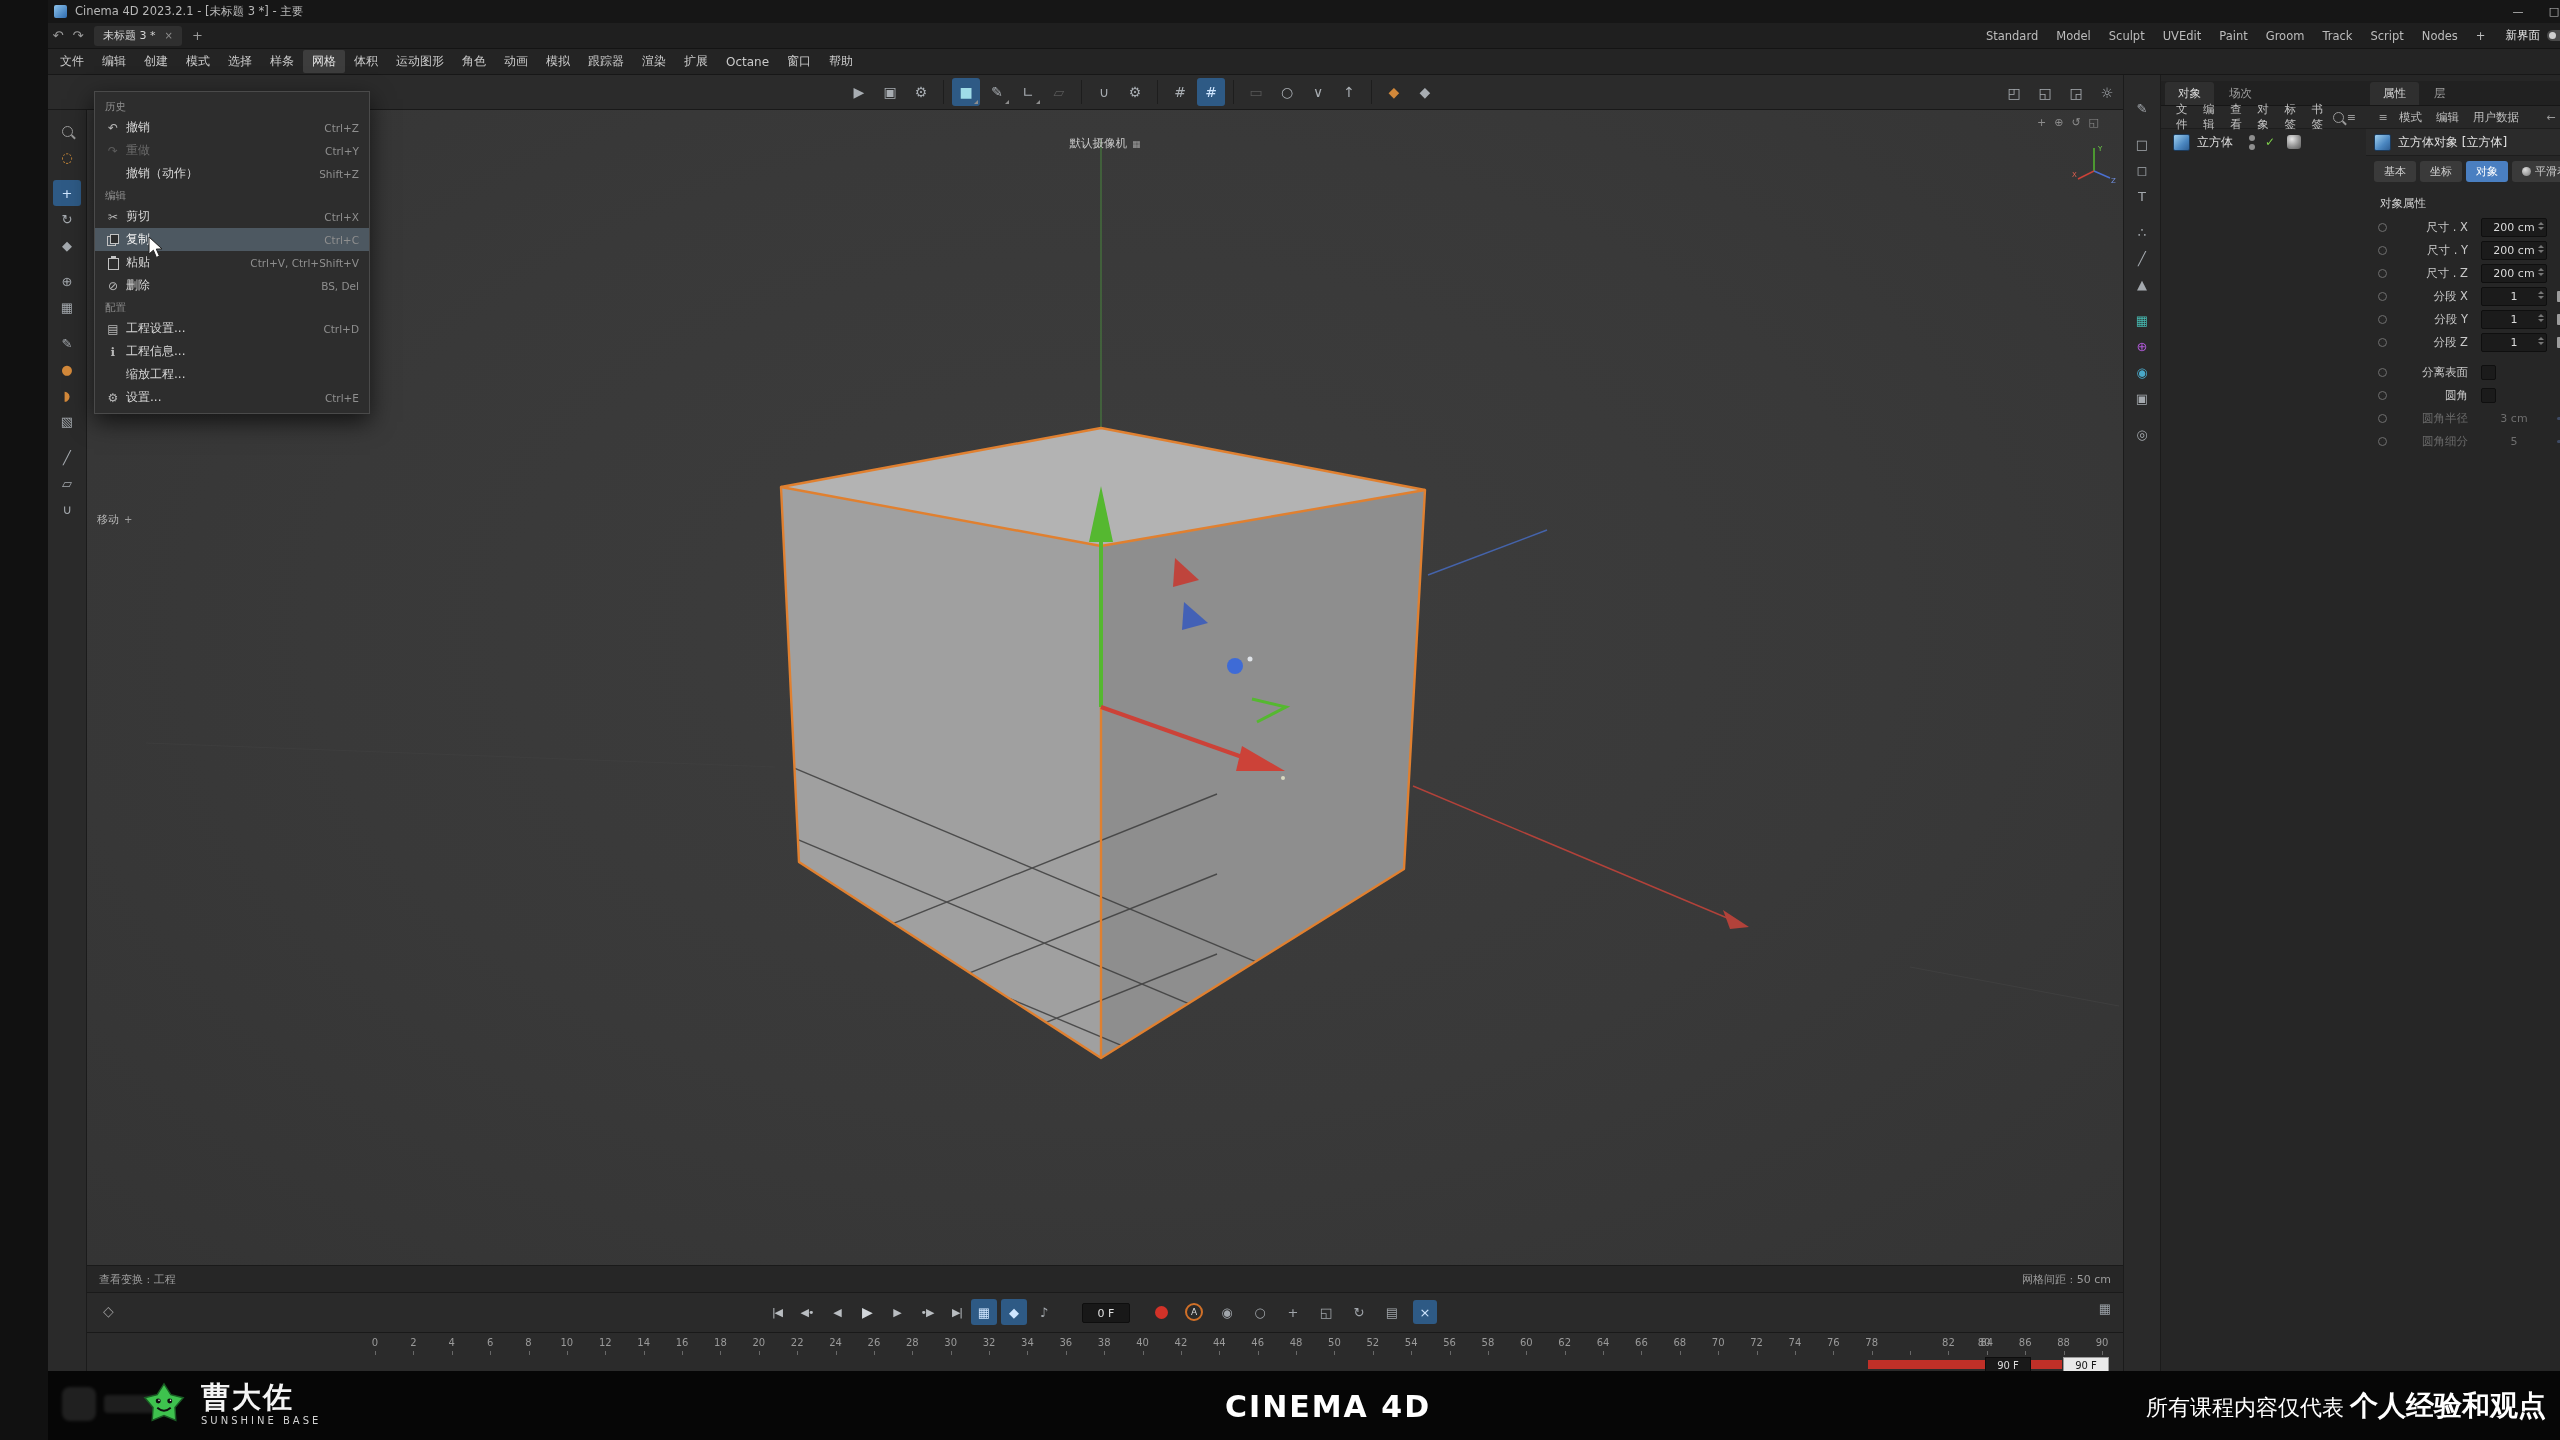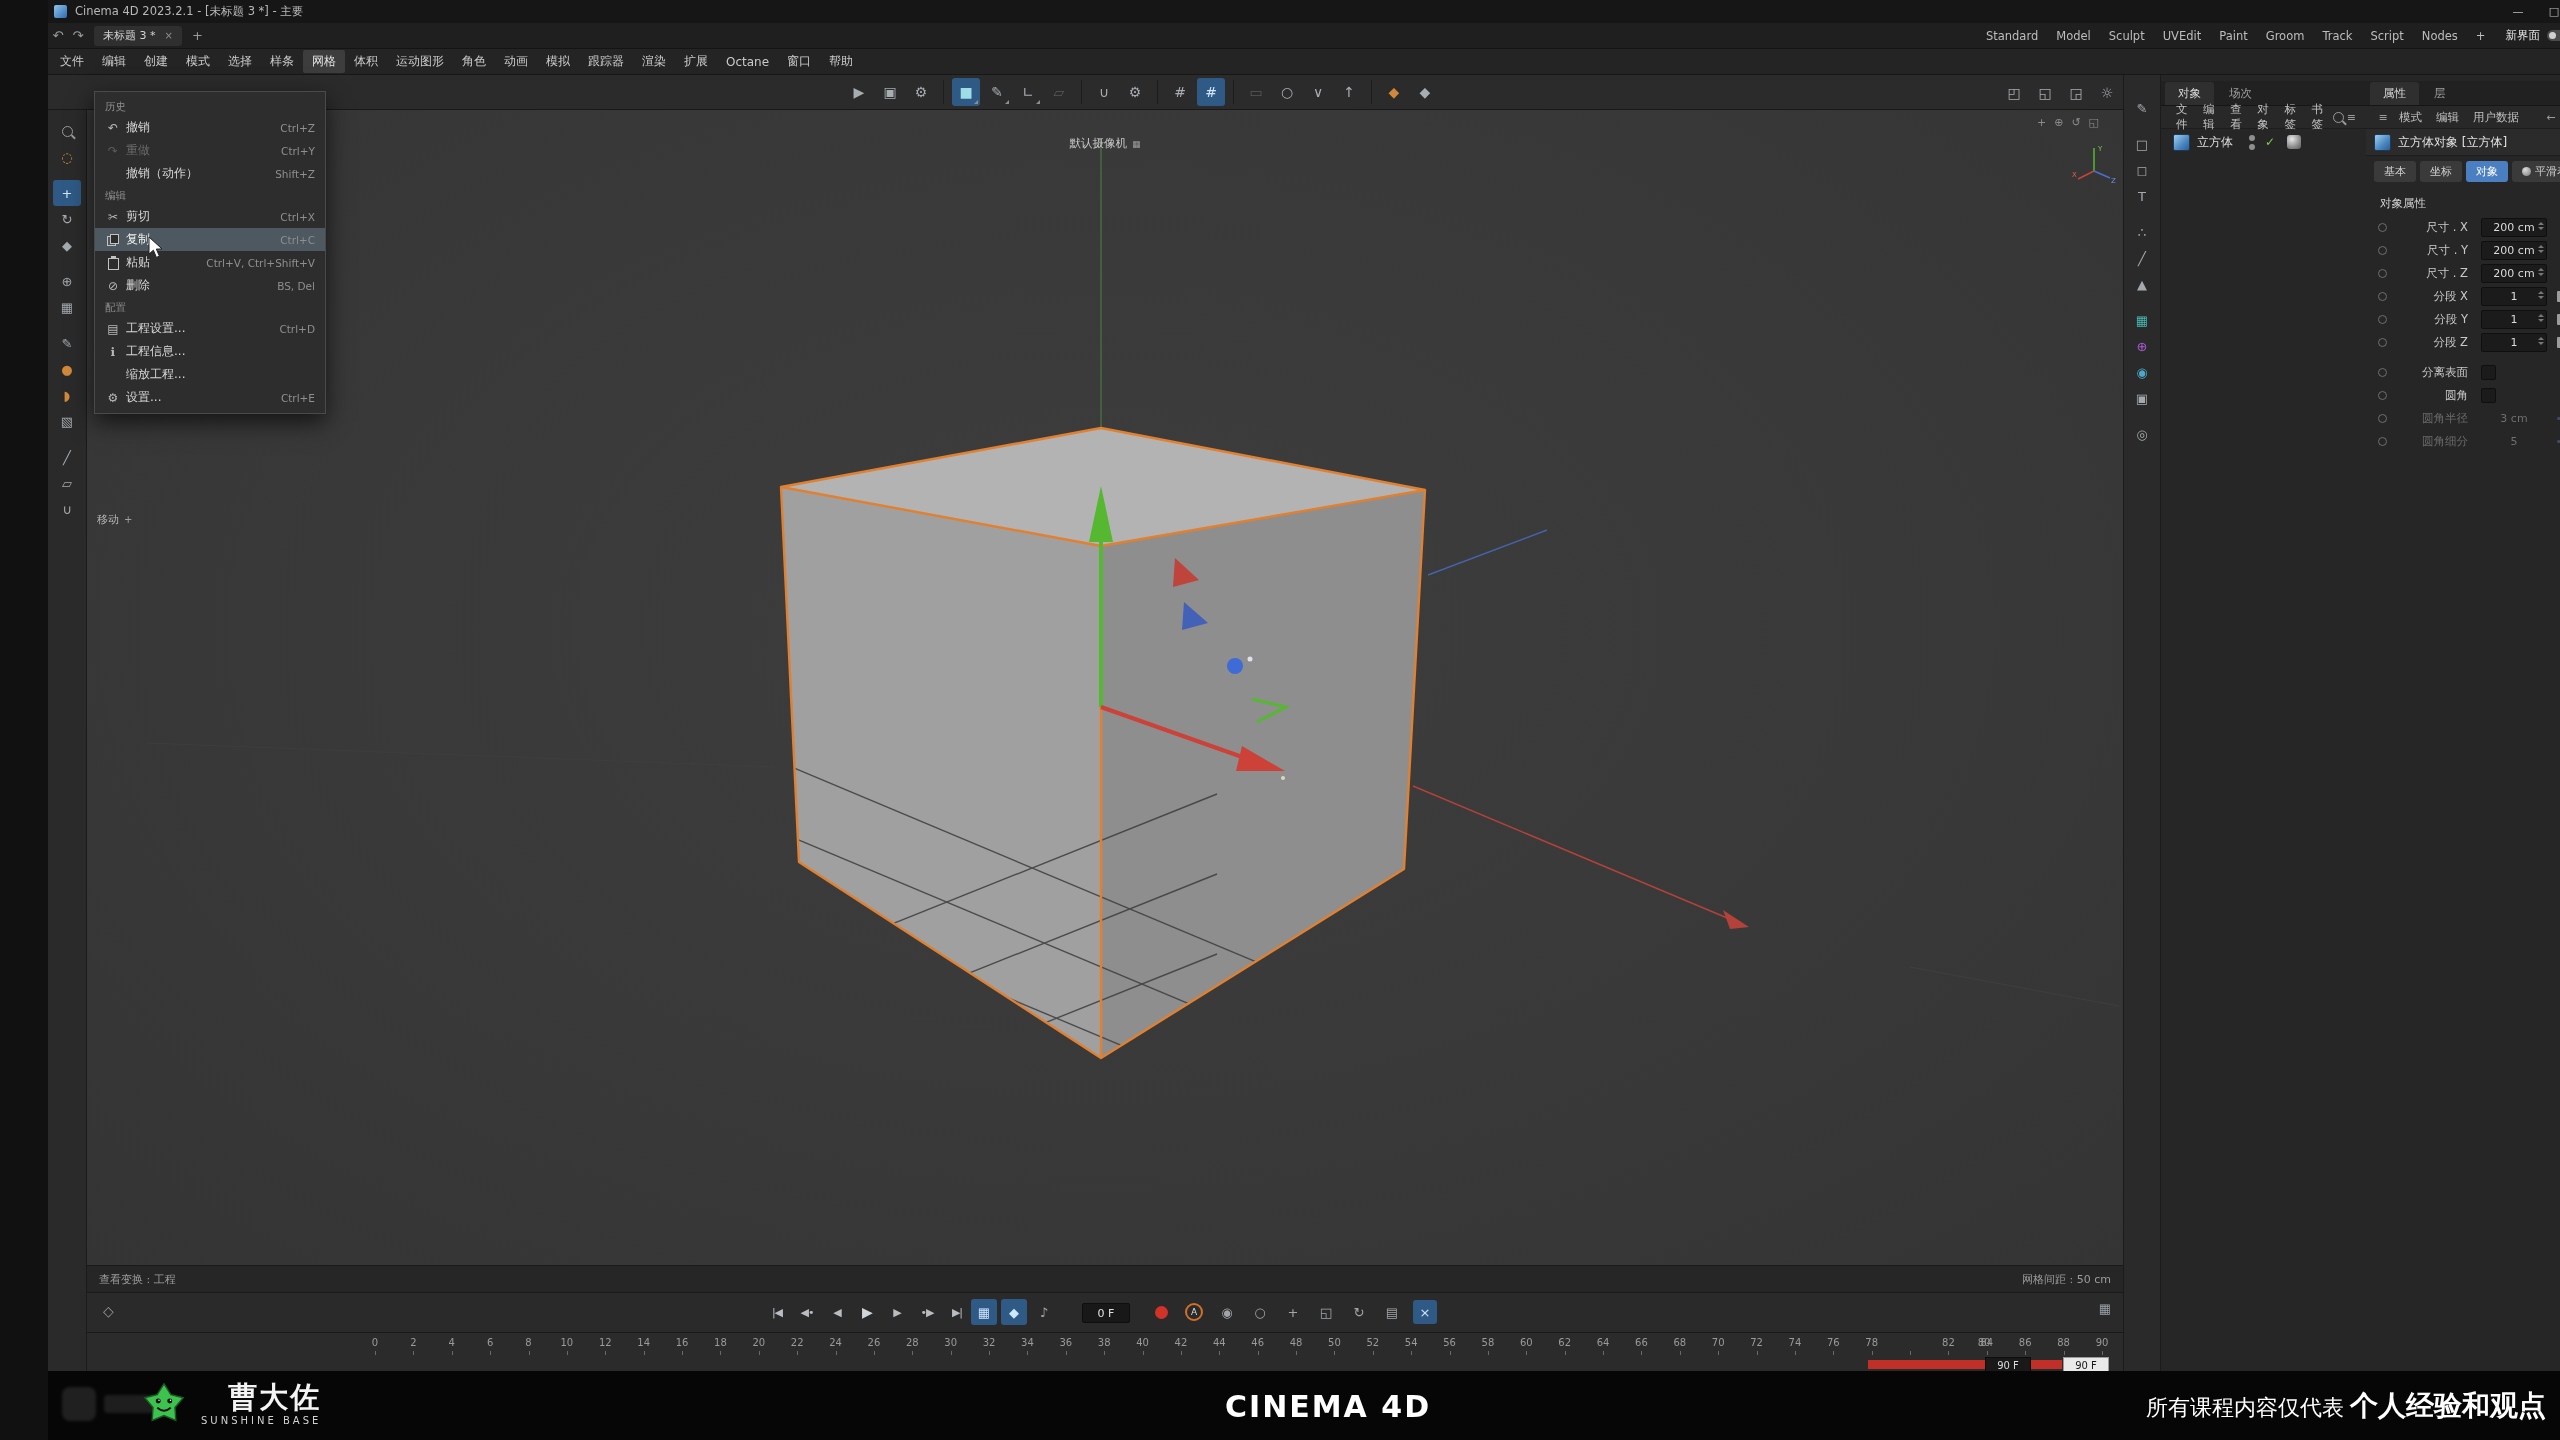--- a/index.html
+++ b/index.html
@@ -114,21 +114,21 @@
   .spin i{display:block;width:0;height:0;border-left:3px solid transparent;border-right:3px solid transparent}
   .spin .up{border-bottom:3px solid #777}
   .spin .dn{border-top:3px solid #777}
   .pslider{margin-left:10px;width:70px;height:3px;background:#4e4e4e;border-radius:2px;position:relative}
   .pslider .knob{position:absolute;left:0;top:-4px;width:7px;height:11px;background:#9c9c9c;border-radius:1px}
   .pcheck{width:13px;height:13px;background:#1b1b1b;border:1px solid #0f0f0f;border-radius:2px}
   .prow.disabled .plabel{color:#696969}
   .prow.disabled .pfield{background:transparent;border-color:transparent;color:#6e6e6e}
   .prow.disabled .pslider{background:#3e4a63}
   
-  .edit-menu{position:absolute;left:46px;top:91px;width:232px;background:#2d2d2d;border:1px solid #4a4a4a;box-shadow:0 8px 22px rgba(0,0,0,.65);padding:4px 0;z-index:60;box-sizing:border-box}
+  .edit-menu{position:absolute;left:46px;top:91px;width:276px;background:#2d2d2d;border:1px solid #4a4a4a;box-shadow:0 8px 22px rgba(0,0,0,.65);padding:4px 0;z-index:60;box-sizing:border-box}
   .em-header{height:20px;line-height:20px;padding-left:10px;font-size:10.5px;color:#8d8d8d}
   .em-row{height:23px;display:flex;align-items:center;padding:0 10px 0 8px;font-size:12px;color:#d6d6d6}
   .em-ic{width:20px;display:flex;justify-content:center;align-items:center;font-size:12px;color:#b9b9b9;flex:none}
   .em-label{flex:1;padding-left:3px;white-space:nowrap}
   .em-short{font-size:10.5px;color:#8f8f8f;white-space:nowrap}
   .em-row.hl{background:#4d5861}
   .em-row.hl .em-label{color:#f0f0f0}
   .em-row.disabled .em-label{color:#6a6a6a}
   .em-row.disabled .em-ic{color:#5c5c5c}
   .ic-copy{position:relative;width:12px;height:12px;display:inline-block}
@@ -136,21 +136,21 @@
   .ic-copy::after{content:"";position:absolute;right:0;top:0;width:7px;height:8px;border:1px solid #c2c2c2;background:#2d2d2d}
   .ic-paste{position:relative;width:11px;height:12px;display:inline-block}
   .ic-paste::before{content:"";position:absolute;left:0;top:1px;width:9px;height:10px;border:1px solid #c2c2c2}
   .ic-paste::after{content:"";position:absolute;left:3px;top:-1px;width:5px;height:3px;background:#c2c2c2}
   
   .footer{position:absolute;left:0;top:1371px;width:2560px;height:69px;background:#060606;overflow:hidden}
   .watermark{position:absolute;left:14px;top:10px;width:110px;height:48px;opacity:.13;filter:blur(1.5px)}
   .watermark .b1{position:absolute;left:0;top:6px;width:34px;height:34px;border-radius:8px;background:#cfcfcf}
   .watermark .b2{position:absolute;left:42px;top:14px;width:60px;height:18px;border-radius:4px;background:#bdbdbd}
   .brand{position:absolute;left:92px;top:9px;display:flex;align-items:center;gap:13px}
-  .brand-text{display:flex;flex-direction:column;align-items:flex-end}
+  .brand-text{display:flex;flex-direction:column;align-items:flex-start}
   .brand-name{font-size:29px;font-weight:bold;color:#f4f4f4;line-height:1.05;letter-spacing:2px}
   .brand-sub{font-size:10px;letter-spacing:3px;color:#d2d2d2;margin-top:2px}
   .wordmark{position:absolute;left:50%;top:50%;transform:translate(-50%,-50%);font-size:30px;font-weight:bold;letter-spacing:2px;color:#fff;white-space:nowrap}
   .footer-right{position:absolute;right:62px;top:50%;transform:translateY(-50%);display:flex;align-items:baseline;gap:6px;color:#fff;white-space:nowrap}
   .fr-small{font-size:22px}
   .fr-big{font-size:28px;font-weight:bold}
   
   .cursor{position:absolute;left:100px;top:236px;z-index:99;pointer-events:none}
 </style>
 </head>

